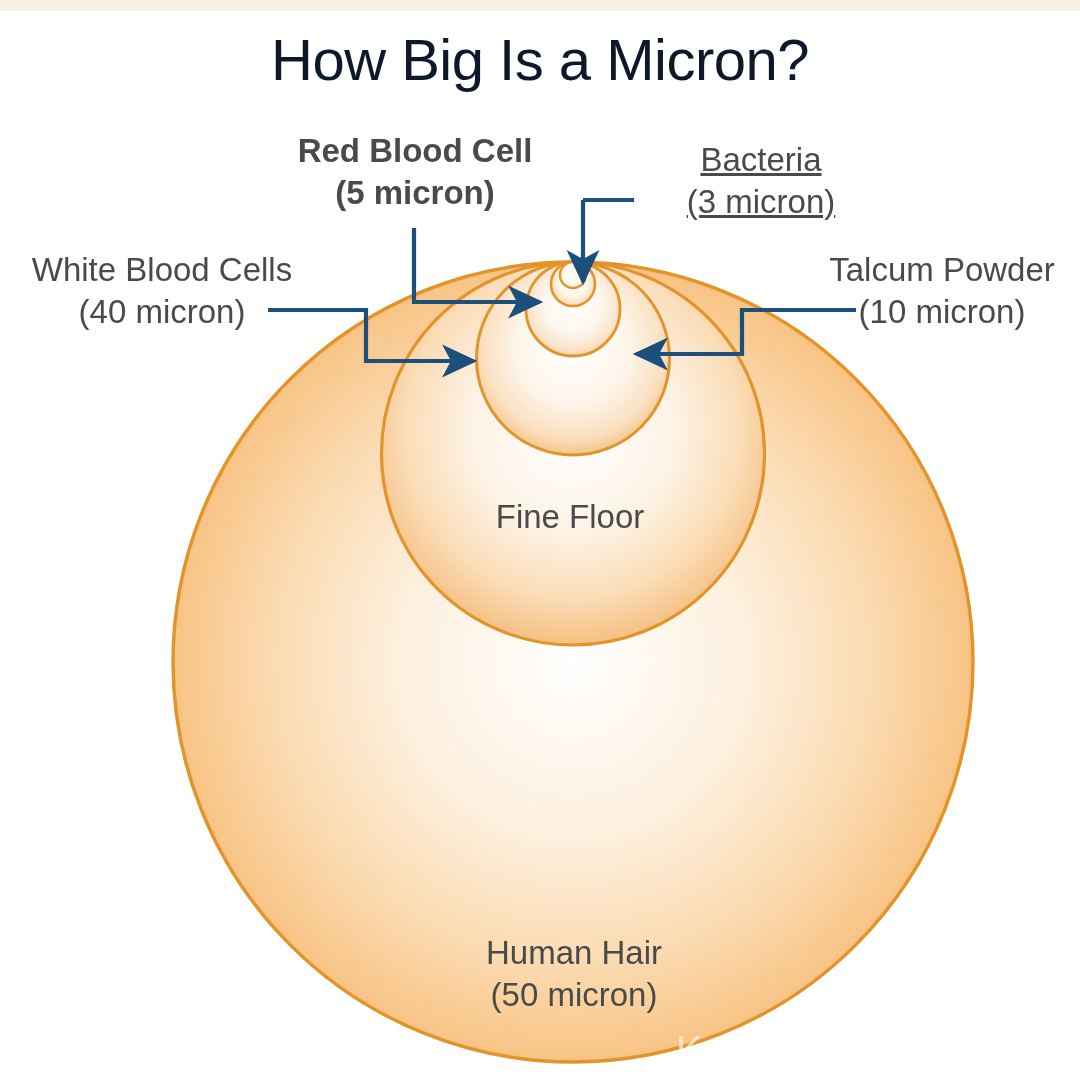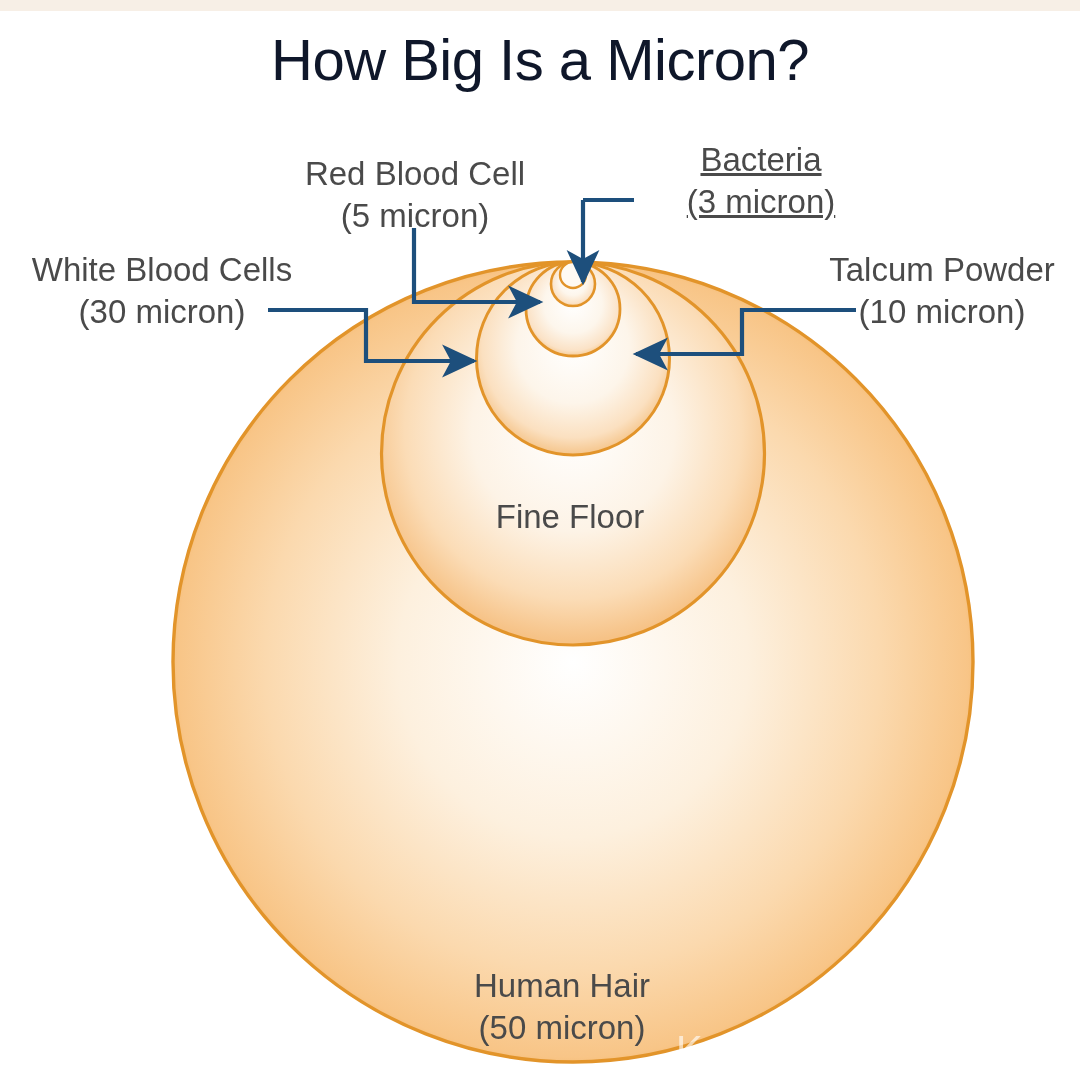--- a/index.html
+++ b/index.html
@@ -42,26 +42,26 @@
   }
   .label {
     position: absolute;
     color: #4a4a4a;
     font-size: 33px;
     line-height: 1.28;
     text-align: center;
     white-space: nowrap;
   }
   .label .l2 { display: block; }
-  #label-rbc   { left: 268px; top: 153px; width: 294px; }
+  #label-rbc   { left: 268px; top: 130px; width: 294px; font-weight: bold; }
   #label-bact  { left: 641px; top: 139px; width: 240px; text-decoration: underline; }
   #label-wbc   { left: 2px;   top: 249px; width: 320px; }
   #label-talc  { left: 806px; top: 249px; width: 272px; }
   #label-dust  { left: 420px; top: 496px; width: 300px; }
-  #label-hair  { left: 428px; top: 932px; width: 268px; margin-top: 33px; }
+  #label-hair  { left: 440px; top: 932px; width: 268px; }
   #watermark {
     position: absolute;
     left: 676px;
     top: 1028px;
     font-size: 40px;
     color: rgba(255,255,255,0.62);
     font-family: "Liberation Sans", sans-serif;
     letter-spacing: 1px;
     pointer-events: none;
   }
@@ -132,21 +132,21 @@
   <span class="l2">(5 micron)</span>
 </div>
 
 <div class="label" id="label-bact">
   <span class="l1">Bacteria</span>
   <span class="l2">(3 micron)</span>
 </div>
 
 <div class="label" id="label-wbc">
   <span class="l1">White Blood Cells</span>
-  <span class="l2">(30 micron)</span>
+  <span class="l2">(40 micron)</span>
 </div>
 
 <div class="label" id="label-talc">
   <span class="l1">Talcum Powder</span>
   <span class="l2">(10 micron)</span>
 </div>
 
 <div class="label" id="label-dust">
   <span class="l1">Fine Floor</span>
 </div>

